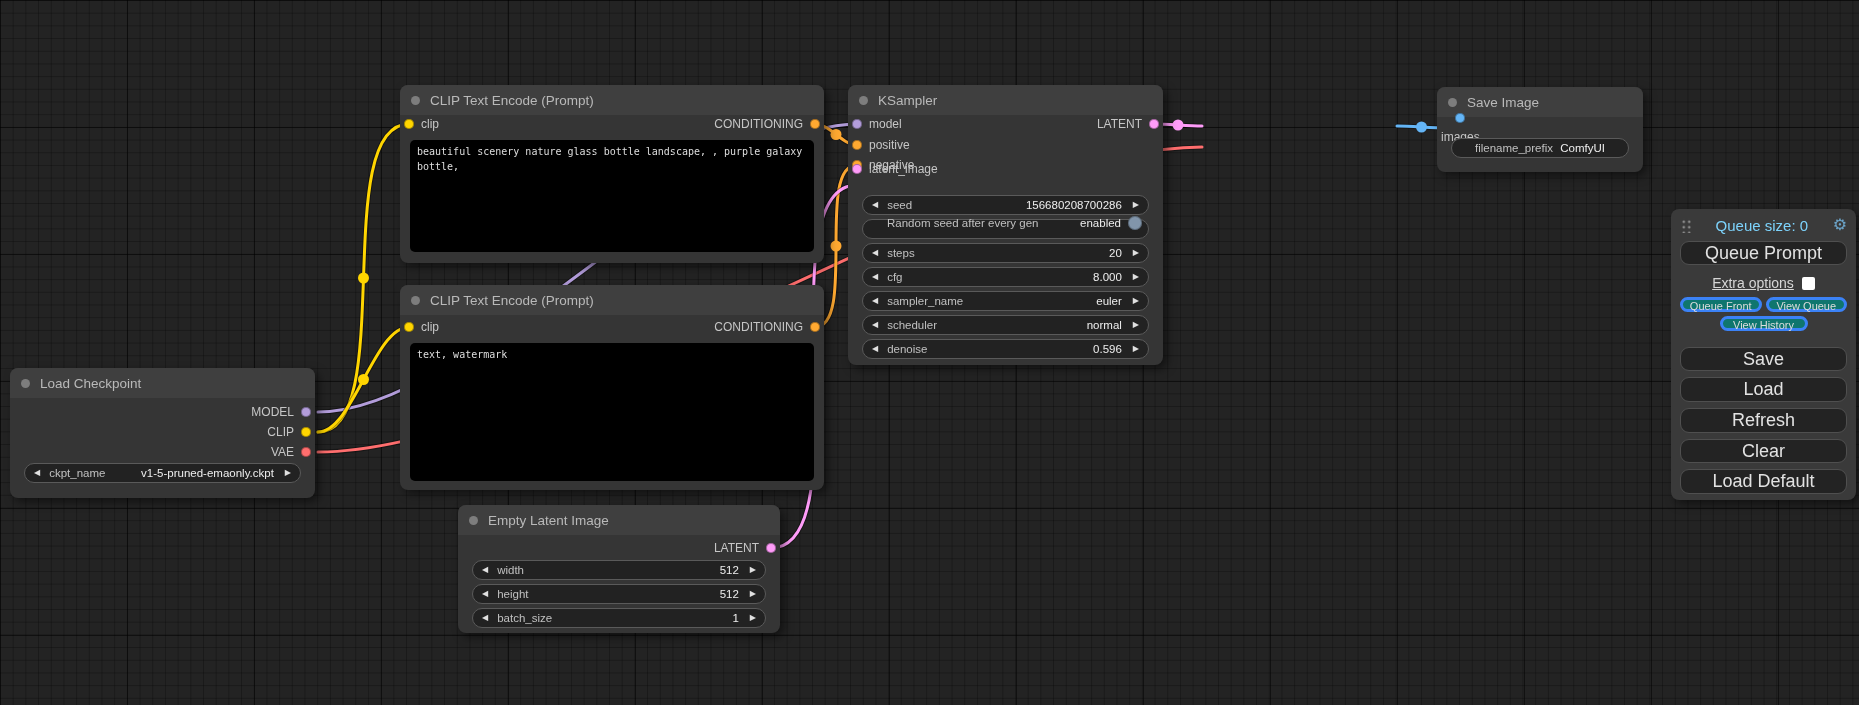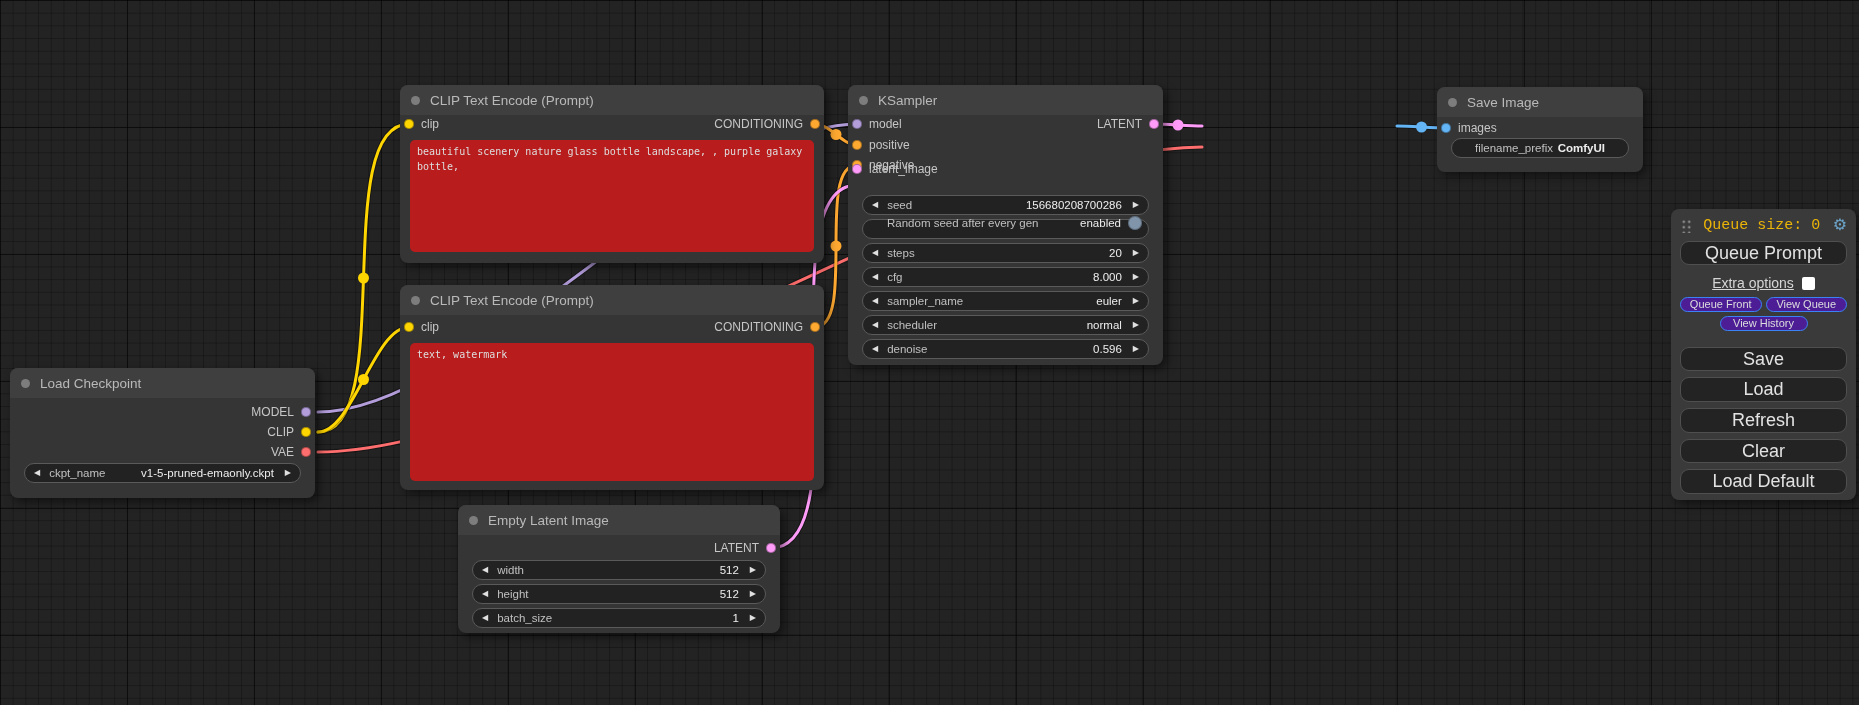--- a/index.html
+++ b/index.html
@@ -29,49 +29,49 @@
   .port-dot{width:10px;height:10px;border-radius:50%;flex:0 0 auto;
     box-shadow:inset 0 0 0 1px rgba(0,0,0,.35);}
   .widget{position:absolute;left:14px;right:14px;height:20px;background:#222222;
     border:1px solid #5a5a5a;border-radius:11px;display:flex;align-items:center;
     font-size:11.5px;color:#c4c4c4;padding:0 9px;box-sizing:border-box;white-space:nowrap;}
   .widget .arrow{font-size:8px;color:#e0e0e0;line-height:1;}
   .widget .wlabel{margin-left:9px;color:#c0c0c0;}
   .widget .wvalue{margin-left:auto;margin-right:11px;color:#ededed;}
   .widget.plain{padding:0 23px;}
   .widget.plain .wlabel{margin-left:0;}
-  .widget.plain .wvalue{margin-right:0;font-weight:bold;}
+  .widget.plain .wvalue{margin-right:0;}
   .widget.toggle{padding:0 6px 12px 24px;}
   .widget.toggle .wlabel{margin-left:0;}
   .widget.toggle .wvalue{margin-right:7px;}
   .toggle-dot{width:14px;height:14px;border-radius:50%;background:#8195aa;
     box-shadow:inset 0 0 0 1px rgba(0,0,0,.25);flex:0 0 auto;}
-  .nodetext{position:absolute;left:10px;right:10px;background:#b91c1c;border-radius:5px;
+  .nodetext{position:absolute;left:10px;right:10px;background:#000000;border-radius:5px;
     color:#dedede;font:10px/1.45 "DejaVu Sans Mono",monospace;padding:5px 7px;
     box-sizing:border-box;white-space:pre-wrap;word-break:break-word;}
   
   .queue-panel{position:absolute;z-index:3;background:#3a3a3a;border-radius:8px;
     box-shadow:4px 4px 10px rgba(0,0,0,.5);box-sizing:border-box;
     padding:6px 9px;display:flex;flex-direction:column;color:#d6d6d6;}
   .qp-header{display:flex;align-items:center;height:22px;}
   .drag-handle{width:11px;height:15px;flex:0 0 auto;
     background-image:radial-gradient(#8a8a8a 1.1px, transparent 1.6px);
     background-size:5.5px 5.5px;background-position:1px 1px;}
-  .qp-title{flex:1;text-align:center;font-size:15px;color:#eab308;font-family:Liberation Mono, monospace;}
+  .qp-title{flex:1;text-align:center;font-size:15px;color:#7dd3fc;}
   .gear{flex:0 0 auto;color:#6ba3c8;font-size:16px;line-height:1;cursor:pointer;}
   .qbtn{display:block;width:100%;background:#232323;color:#e2e2e2;
     border:1px solid #4f4f4f;border-radius:9px;height:26px;font-size:18px;
     font-family:"Liberation Sans",sans-serif;margin-top:6px;padding:0;cursor:pointer;}
   .qbtn.primary{margin-top:5px;}
   .extra-row{display:flex;align-items:center;justify-content:center;gap:8px;
     margin-top:10px;font-size:14px;height:16px;text-decoration:underline;}
   .extra-check{appearance:none;-webkit-appearance:none;width:13px;height:13px;
     background:#ffffff;border:none;border-radius:2px;margin:0;cursor:pointer;}
   .pill-row{display:flex;gap:4px;margin-top:6px;}
-  .qpill{flex:1;background:#4c1d95;color:#dddddd;border:1px solid #3b82f6;
+  .qpill{flex:1;background:#0f766e;color:#dddddd;border:3px solid #3b82f6;
     border-radius:8px;height:15px;font-size:11px;font-family:"Liberation Sans",sans-serif;
     padding:0;line-height:13px;cursor:pointer;}
   .vh-row{display:flex;justify-content:center;margin-top:4px;}
   .vh-row .qpill{flex:0 0 auto;flex-basis:auto;width:88px;}
   .qp-spacer{height:10px;}
 </style>
 </head>
 <body>
 
 <div id="graph">
@@ -250,21 +250,21 @@
         <div class="wlabel">denoise</div>
         <div class="wvalue">0.596</div>
         <div class="arrow">▶</div>
       </div>
     </div>
     <div class="node" style="left: 1437px; top: 87px; width: 206px; height: 85px;">
       <div class="node-title">
         <div class="title-dot"></div>
         <div>Save Image</div>
       </div>
-      <div class="port in" style="top: 33px;">
+      <div class="port in" style="top: 26px; flex-direction: column;">
         <div class="port-dot" style="background: rgb(100, 181, 246);"></div>
         <div>images</div>
       </div>
       <div class="widget plain" style="top: 51px;">
         <div class="wlabel">filename_prefix</div>
         <div class="wvalue">ComfyUI</div>
       </div>
     </div>
   </div>
 

